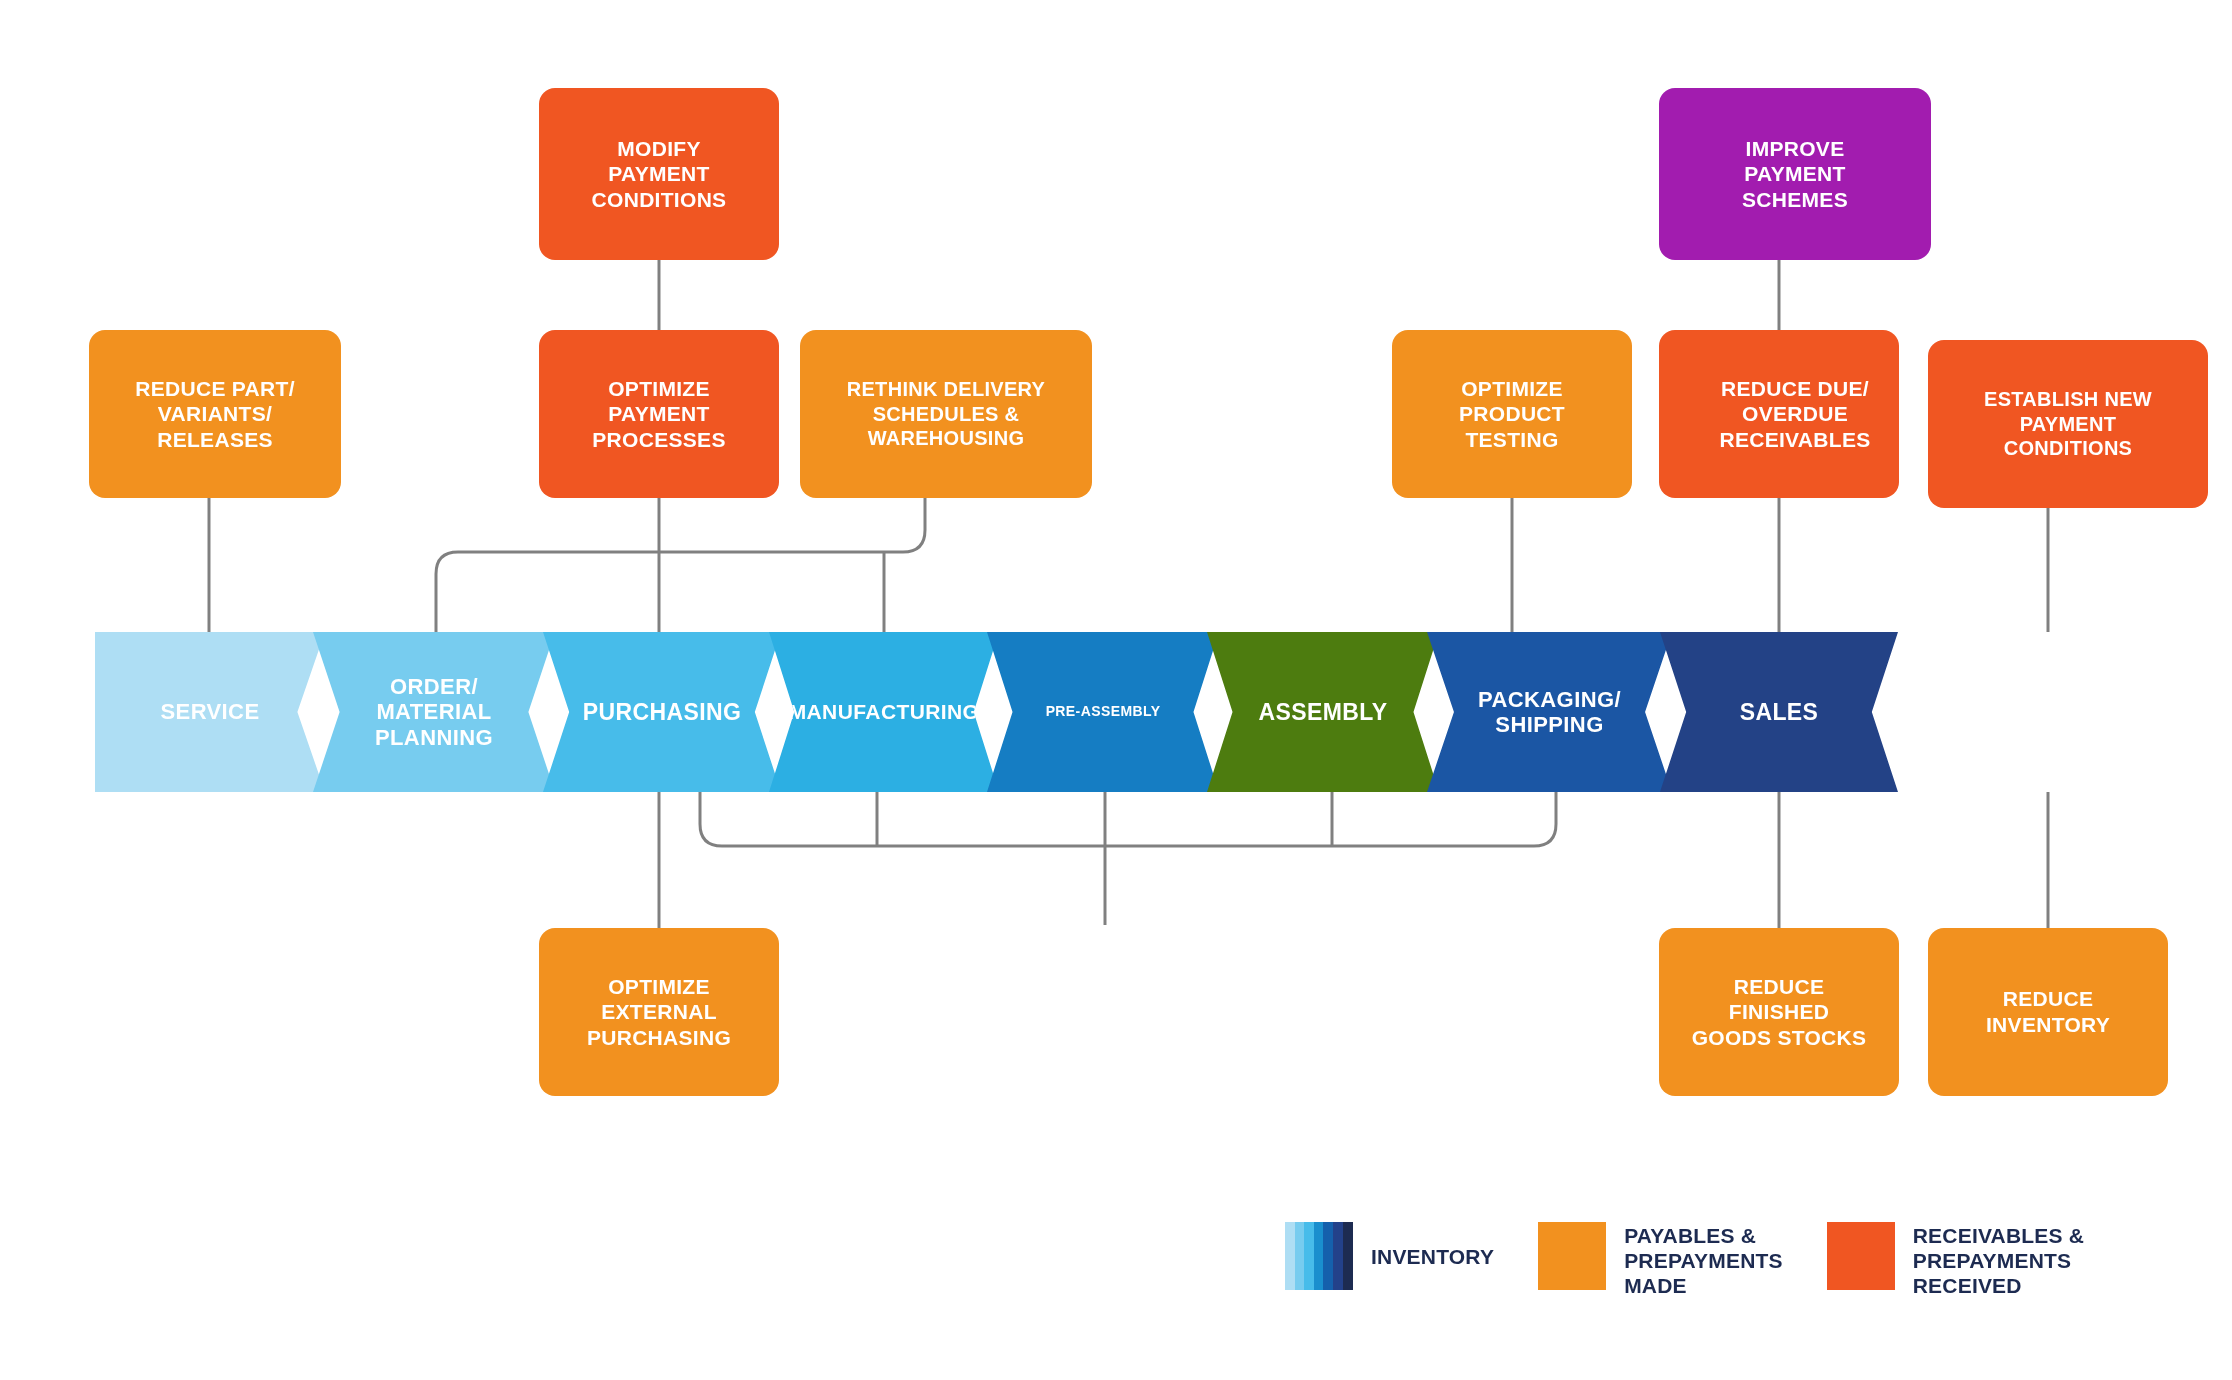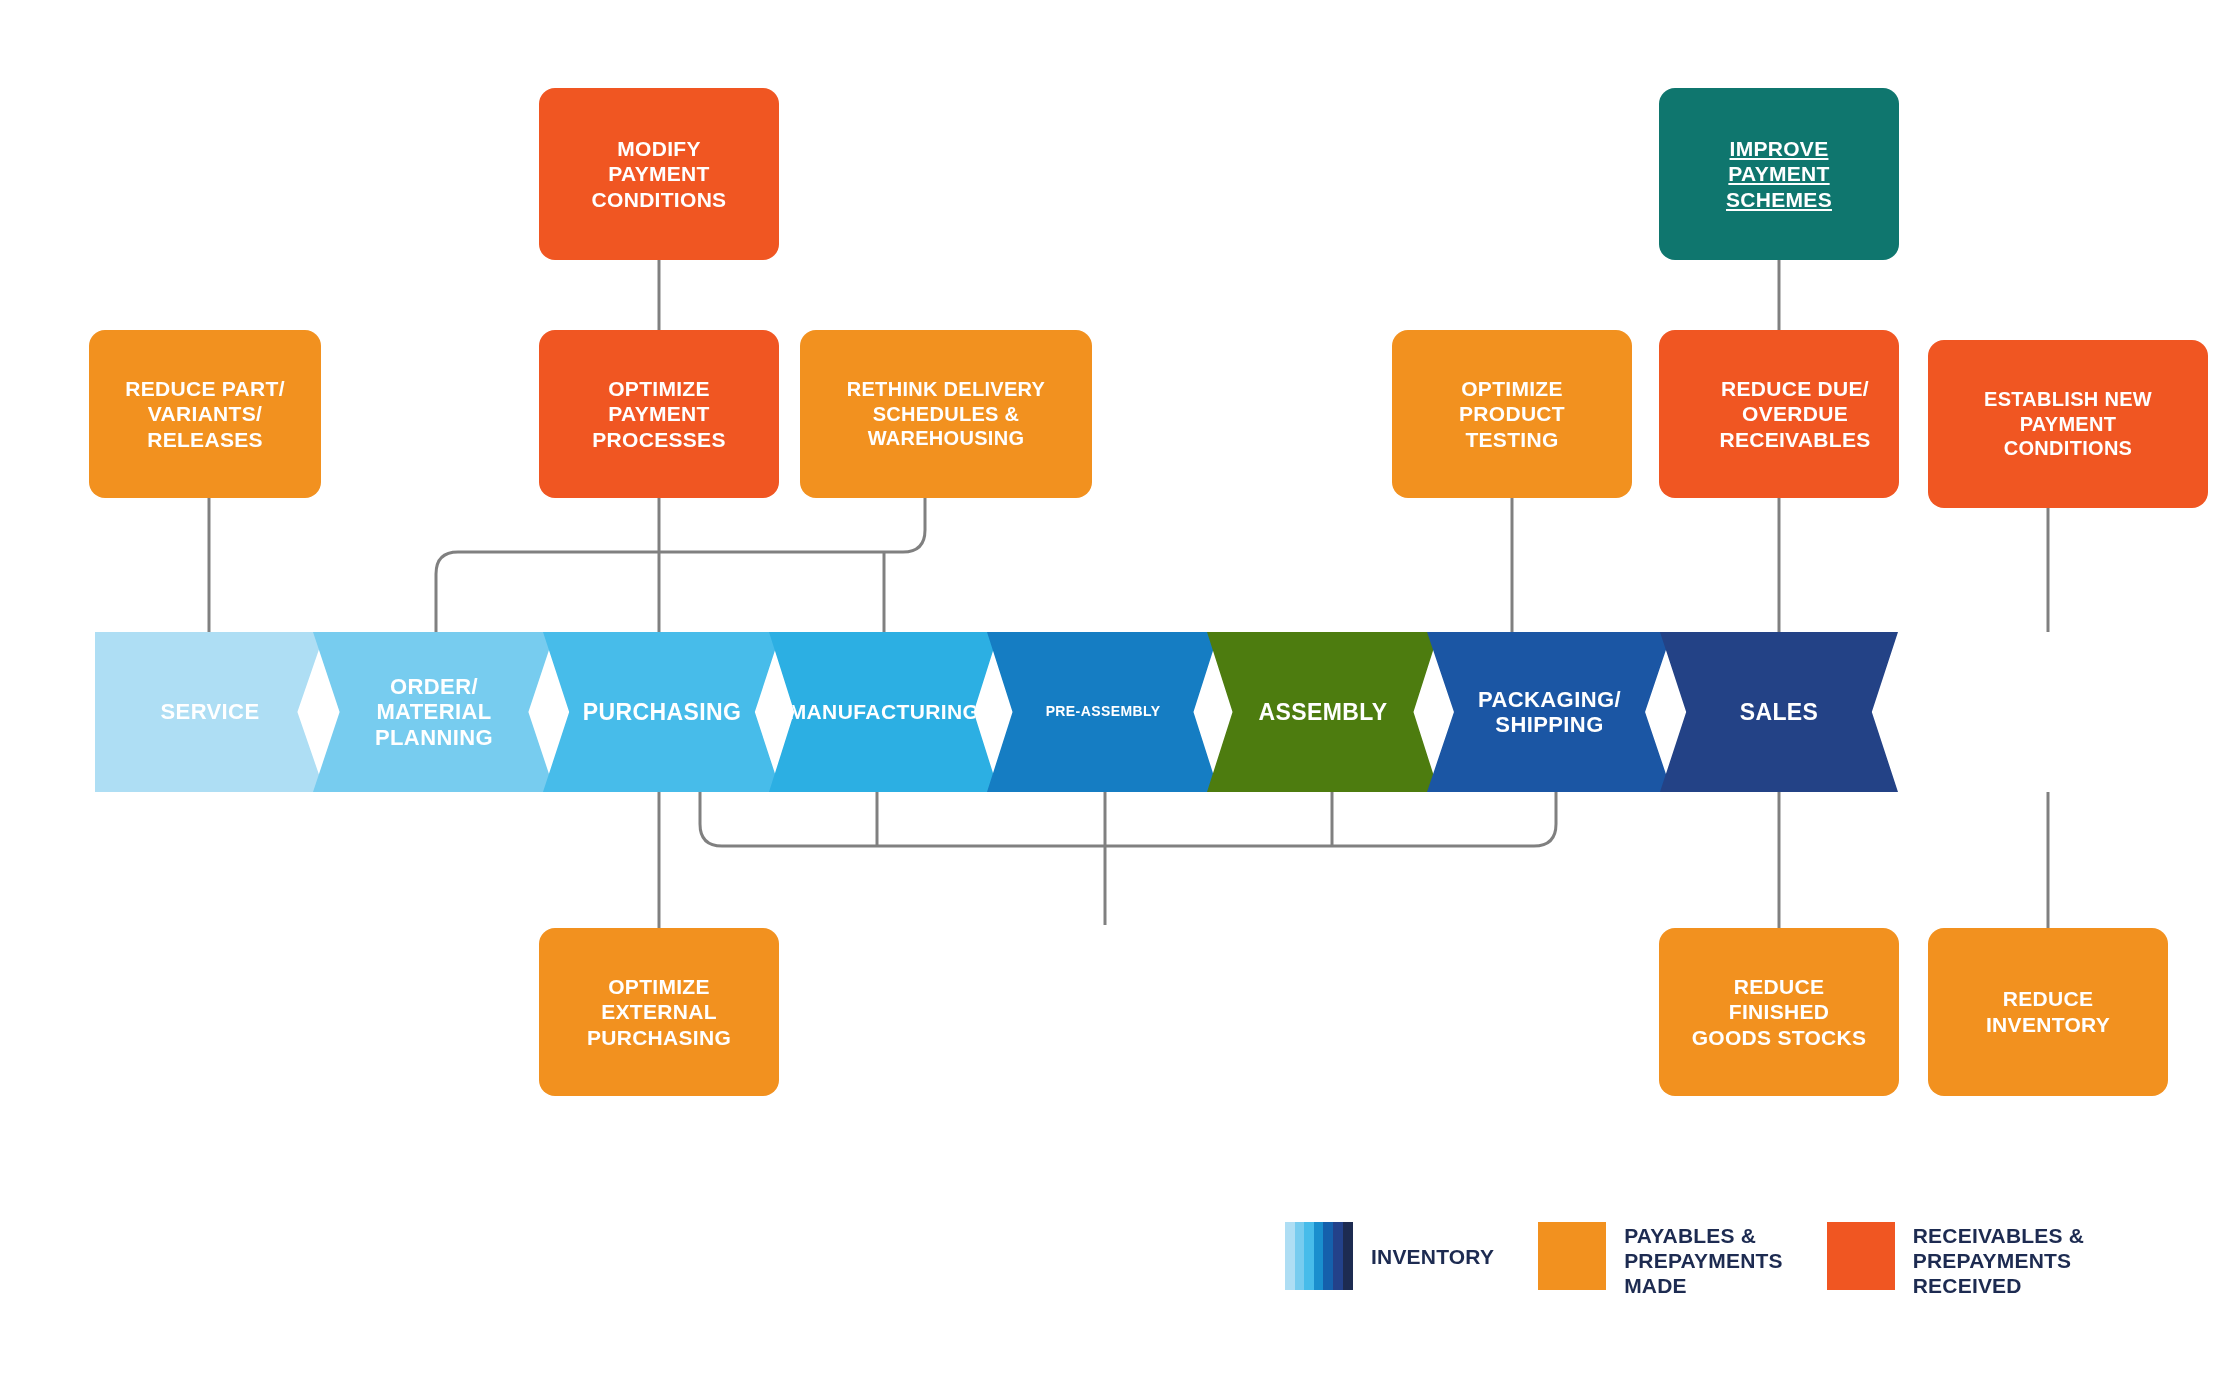--- a/index.html
+++ b/index.html
@@ -157,27 +157,27 @@
     </div>
 
   </div>
 
   <div class="abox" style="left:539px;top:88px;width:240px;height:172px;background:#F05622;">
     <span style="white-space: pre-line;">MODIFY
 PAYMENT
 CONDITIONS</span>
   </div>
 
-  <div class="abox" style="left:1659px;top:88px;width:240px;height:172px;background:#0f766e;text-decoration:underline;">
+  <div class="abox" style="left:1659px;top:88px;width:272px;height:172px;background:#a21caf;">
     <span style="white-space: pre-line;">IMPROVE
 PAYMENT
 SCHEMES</span>
   </div>
 
-  <div class="abox" style="left:89px;top:330px;width:232px;height:168px;background:#F2911F;">
+  <div class="abox" style="left:89px;top:330px;width:252px;height:168px;background:#F2911F;">
     <span style="white-space: pre-line;">REDUCE PART/
 VARIANTS/
 RELEASES</span>
   </div>
 
   <div class="abox" style="left:539px;top:330px;width:240px;height:168px;background:#F05622;">
     <span style="white-space: pre-line;">OPTIMIZE
 PAYMENT
 PROCESSES</span>
   </div>

